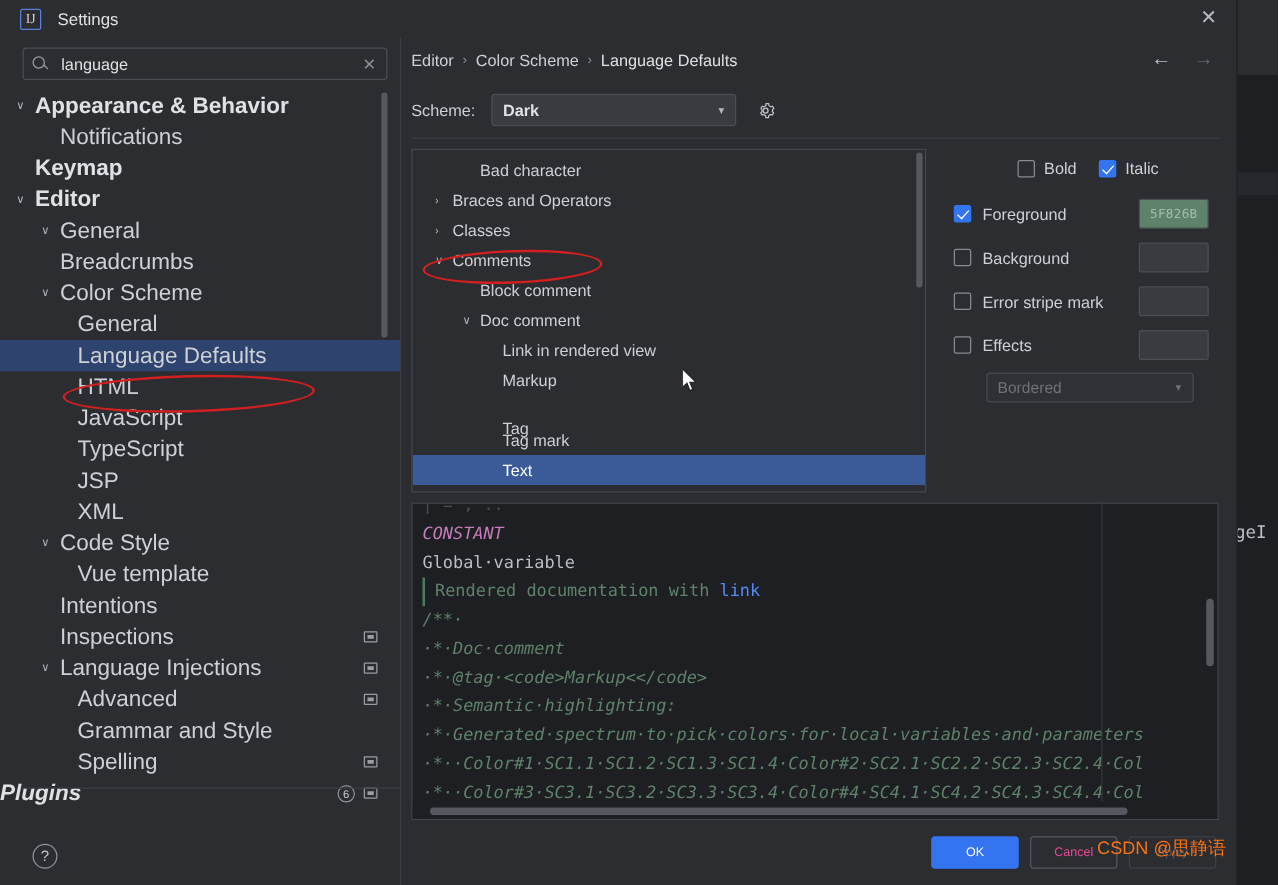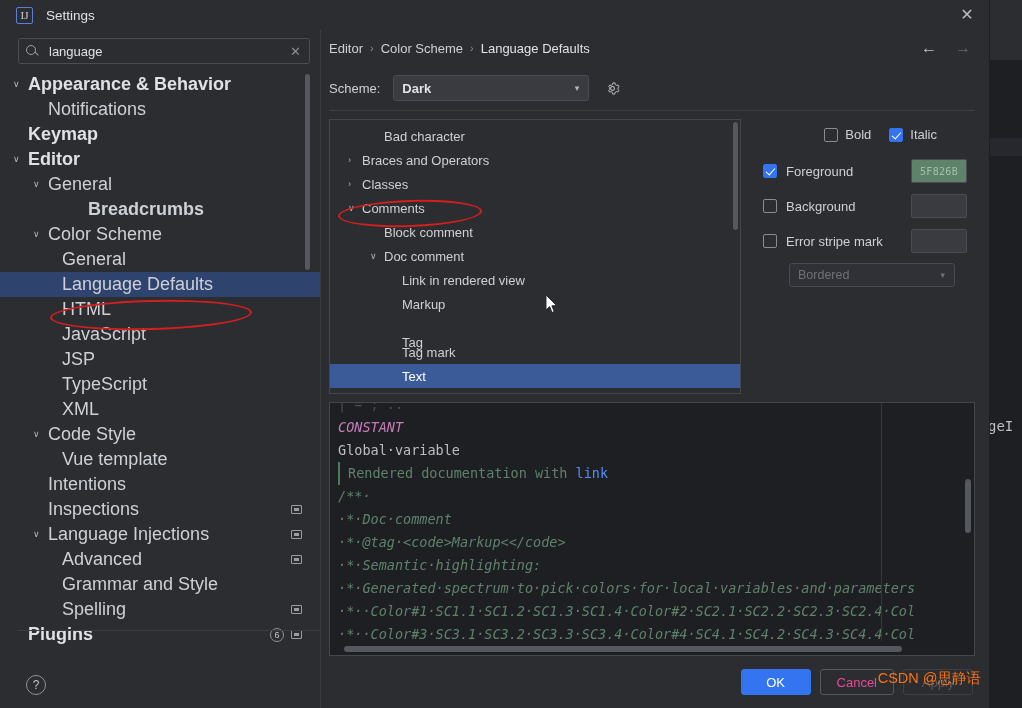--- a/index.html
+++ b/index.html
@@ -227,21 +227,21 @@
     display: flex; align-items: center; justify-content: center;
     cursor: pointer;
   }
 
   #divider-top {
     height: 1px; background: #3a3d42; margin: 0 14px 0 8px;
   }
 
   #mid-area {
     flex: 0 0 291px; display: flex; min-height: 0;
-    padding: 8px 4px 8px 8px;
+    padding: 8px 14px 8px 8px;
   }
 
   
   #center-tree-wrap {
     width: 412px; flex: 0 0 412px;
     border: 1px solid #43464b; background: #2b2d30;
     position: relative; overflow: hidden;
   }
   #center-tree { padding-top: 4px; }
   .ct-row {
@@ -348,21 +348,21 @@
 
   
   #button-bar {
     height: 52px; flex: 0 0 52px;
     display: flex; align-items: center; justify-content: flex-end;
     gap: 9px; padding-right: 16px;
     position: relative;
   }
   .dlg-btn {
     height: 26px; min-width: 70px; padding: 0 16px;
-    border-radius: 3px; font-size: 13px;
+    border-radius: 3px; font-size: 10px;
     display: flex; align-items: center; justify-content: center;
     cursor: pointer;
   }
   #ok-button { background: #3574f0; color: #fff; border: 1px solid #3574f0; }
   #cancel-button { background: transparent; color: #ec4899; border: 1px solid #555860; }
   #apply-button { background: transparent; color: #55585e; border: 1px solid #3d4046; }
 
   #watermark {
     position: absolute; right: 8px; top: 13px;
     font-size: 14.5px; color: #f97316;
@@ -414,43 +414,43 @@
             </div>
             <div class="tree-row">
               <span class="tw open" style="left: 13px;"></span>
               <span class="tree-label bold" style="margin-left: 28px;">Editor</span>
             </div>
             <div class="tree-row">
               <span class="tw open" style="left: 33px;"></span>
               <span class="tree-label" style="margin-left: 48px;">General</span>
             </div>
             <div class="tree-row">
-              <span class="tree-label" style="margin-left: 88px; font-weight: bold;">Breadcrumbs</span>
+              <span class="tree-label" style="margin-left: 48px;">Breadcrumbs</span>
             </div>
             <div class="tree-row">
               <span class="tw open" style="left: 33px;"></span>
               <span class="tree-label" style="margin-left: 48px;">Color Scheme</span>
             </div>
             <div class="tree-row">
               <span class="tree-label" style="margin-left: 62px;">General</span>
             </div>
             <div class="tree-row selected">
               <span class="tree-label" style="margin-left: 62px;">Language Defaults</span>
             </div>
             <div class="tree-row">
               <span class="tree-label" style="margin-left: 62px;">HTML</span>
             </div>
             <div class="tree-row">
               <span class="tree-label" style="margin-left: 62px;">JavaScript</span>
             </div>
             <div class="tree-row">
+              <span class="tree-label" style="margin-left: 62px;">TypeScript</span>
+            </div>
+            <div class="tree-row">
               <span class="tree-label" style="margin-left: 62px;">JSP</span>
-            </div>
-            <div class="tree-row">
-              <span class="tree-label" style="margin-left: 62px;">TypeScript</span>
             </div>
             <div class="tree-row">
               <span class="tree-label" style="margin-left: 62px;">XML</span>
             </div>
             <div class="tree-row">
               <span class="tw open" style="left: 33px;"></span>
               <span class="tree-label" style="margin-left: 48px;">Code Style</span>
             </div>
             <div class="tree-row">
               <span class="tree-label" style="margin-left: 62px;">Vue template</span>
@@ -472,21 +472,21 @@
               <span class="ext-icon"></span>
             </div>
             <div class="tree-row">
               <span class="tree-label" style="margin-left: 62px;">Grammar and Style</span>
             </div>
             <div class="tree-row">
               <span class="tree-label" style="margin-left: 62px;">Spelling</span>
               <span class="ext-icon"></span>
             </div>
             <div class="tree-row">
-              <span class="tree-label bold" style="margin-left: 28px;">Plugins</span>
+              <span class="tree-label bold" style=" font-style: italic;">Plugins</span>
               <span class="badge-count">6</span>
               <span class="ext-icon"></span>
             </div>
           </div>
         <div id="left-scrollbar"></div>
         <div id="plugins-sep"></div>
       </div>
 
       <div id="help-area">
         <div id="help-button">?</div>
@@ -599,20 +599,27 @@
                 <div class="attr-left">
                   <span class="chk"></span>
                   <span class="chk-label">Background</span>
                 </div>
                 <div class="swatch" style="background: rgb(57, 59, 64); color: rgb(57, 59, 64);"></div>
               </div>
               <div class="attr-row">
                 <div class="attr-left">
                   <span class="chk"></span>
                   <span class="chk-label">Error stripe mark</span>
+                </div>
+                <div class="swatch" style="background: rgb(57, 59, 64); color: rgb(57, 59, 64);"></div>
+              </div>
+              <div class="attr-row">
+                <div class="attr-left">
+                  <span class="chk"></span>
+                  <span class="chk-label">Effects</span>
                 </div>
                 <div class="swatch" style="background: rgb(57, 59, 64); color: rgb(57, 59, 64);"></div>
               </div>
             </div>
           <div id="effects-select">
             <span id="effects-select-value">Bordered</span>
             <span id="effects-chevron">▾</span>
           </div>
         </div>
 

